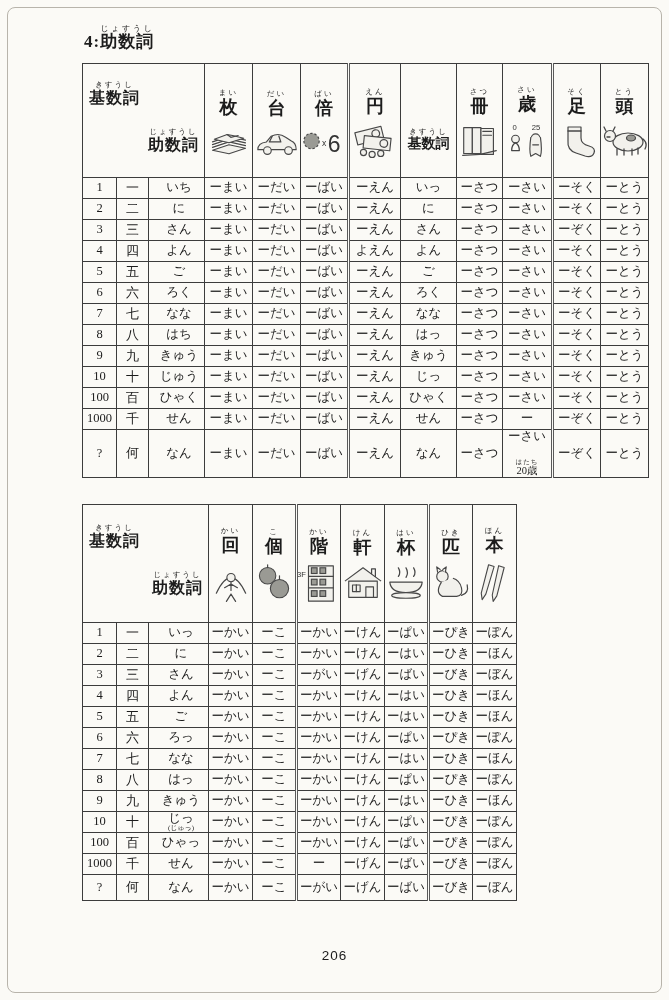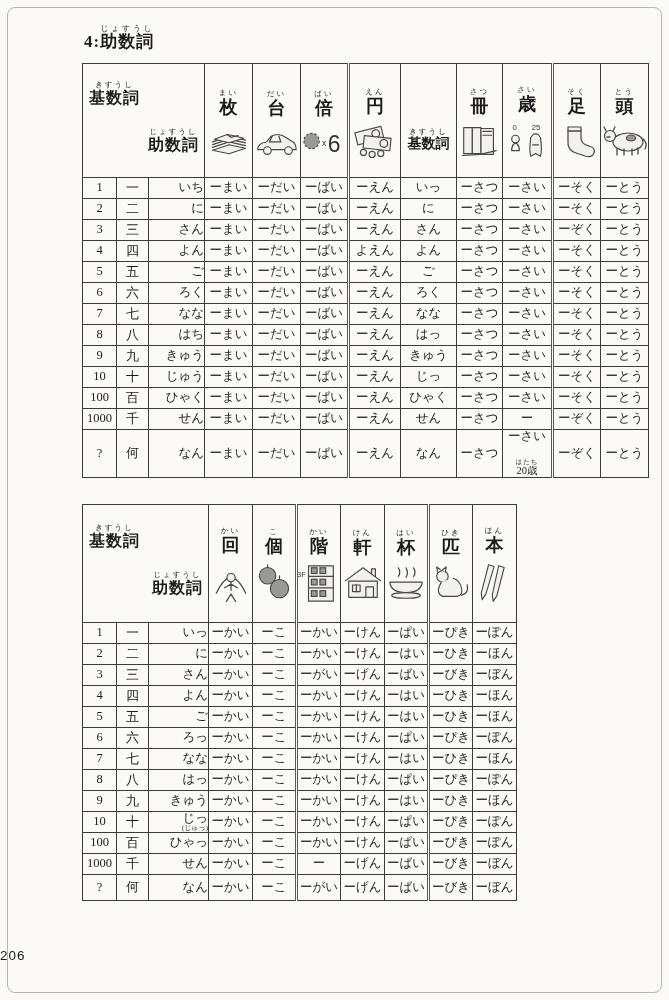--- a/index.html
+++ b/index.html
@@ -33,26 +33,26 @@
   .colhead .icon{margin-top:6px;flex:1;display:flex;align-items:center;justify-content:center;}
   .icon svg{display:block;}
 
   
   .repeatcell{display:flex;flex-direction:column;align-items:center;justify-content:center;height:100%;padding-top:38px;box-sizing:border-box;}
   .repeatcell .rep-label{font-size:14px;font-weight:bold;white-space:nowrap;}
 
   
   td.numcol{font-size:12.5px;}
   td.kanjicol{font-size:13px;}
-  td.readcol{text-align:right;padding-left:5px;font-size:12.5px;}
+  td.readcol{text-align:center;padding-left:5px;font-size:12.5px;}
   .subnote{display:block;font-size:7px;line-height:1;margin-top:-1px;}
   .cellnote{display:block;font-size:10.5px;line-height:1.15;margin-top:14px;}
   .cellnote .fur2{display:block;font-size:6.5px;letter-spacing:1px;}
 
-  #pagenum{position:absolute;left:0;right:0;top:948px;font-size:13.5px;
+  #pagenum{position:absolute;left:0;right:0;top:948px;text-align:center;font-size:13.5px;
            font-family:"Liberation Sans","DejaVu Sans",sans-serif;letter-spacing:1px;}
 
   svg .ln{stroke:#474747;stroke-width:1.3;fill:none;stroke-linecap:round;stroke-linejoin:round;}
   svg .fl{stroke:#474747;stroke-width:1.2;fill:#f2f1ec;stroke-linejoin:round;}
   svg .dk{stroke:#474747;stroke-width:1.2;fill:#9a9a94;}
   svg text{font-family:"Liberation Sans","DejaVu Sans",sans-serif;fill:#333;}
 </style>
 </head>
 <body>
 

